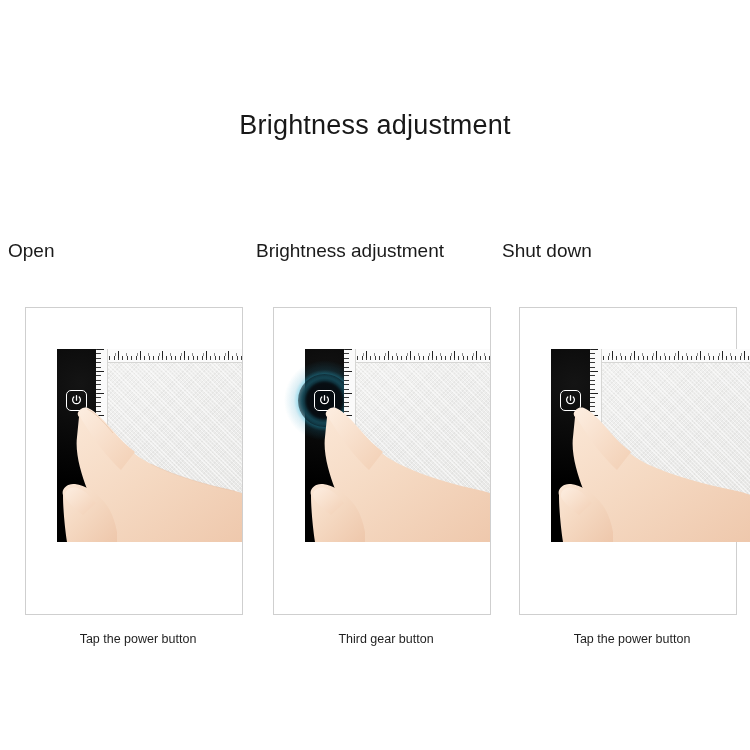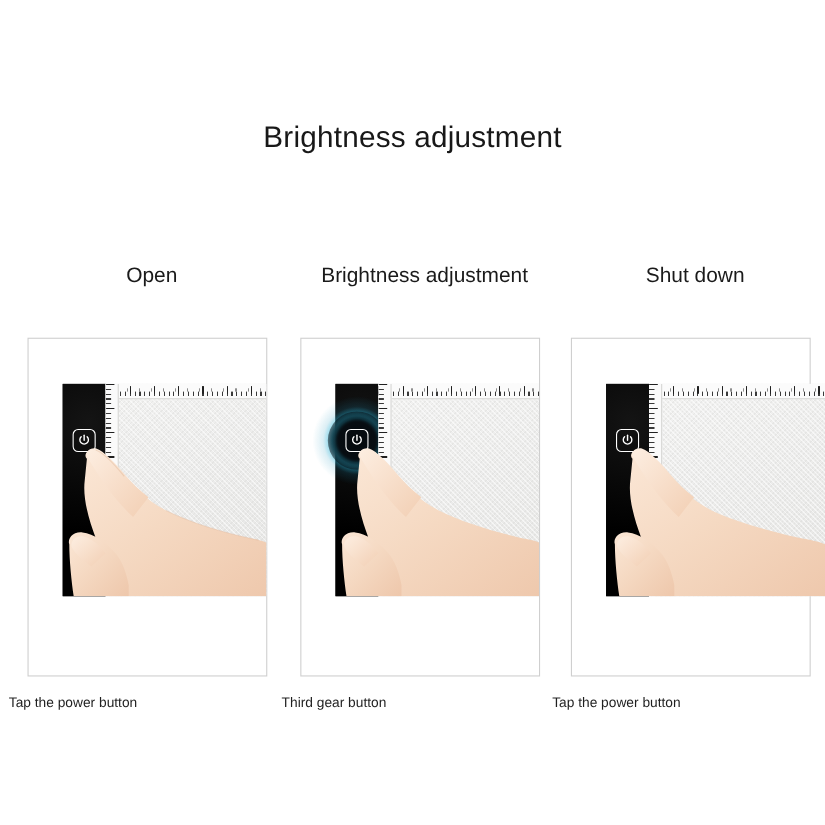--- a/index.html
+++ b/index.html
@@ -45,21 +45,20 @@
   }
   .step-1 { left: 18px; }
   .step-2 { left: 266px; }
   .step-3 { left: 512px; }
 
   .step-heading {
     position: absolute;
     top: 0;
     left: -10px;
     width: 260px;
-    text-align: center;
     font-size: 19px;
     color: #1a1a1a;
     font-weight: 400;
     white-space: nowrap;
   }
 
   
   .card {
     position: absolute;
     top: 67px;
@@ -214,21 +213,21 @@
   
   .hand { position: absolute; inset: 0; pointer-events: none; }
   .hand svg { display: block; width: 100%; height: 100%; }
 
   
   .step-caption {
     position: absolute;
     top: 392px;
     left: -10px;
     width: 260px;
-    text-align: left;
+    text-align: center;
     font-size: 12.5px;
     color: #1f1f1f;
     white-space: nowrap;
   }
 </style>
 </head>
 <body>
 
 <div class="page-title">Brightness adjustment</div>
 

